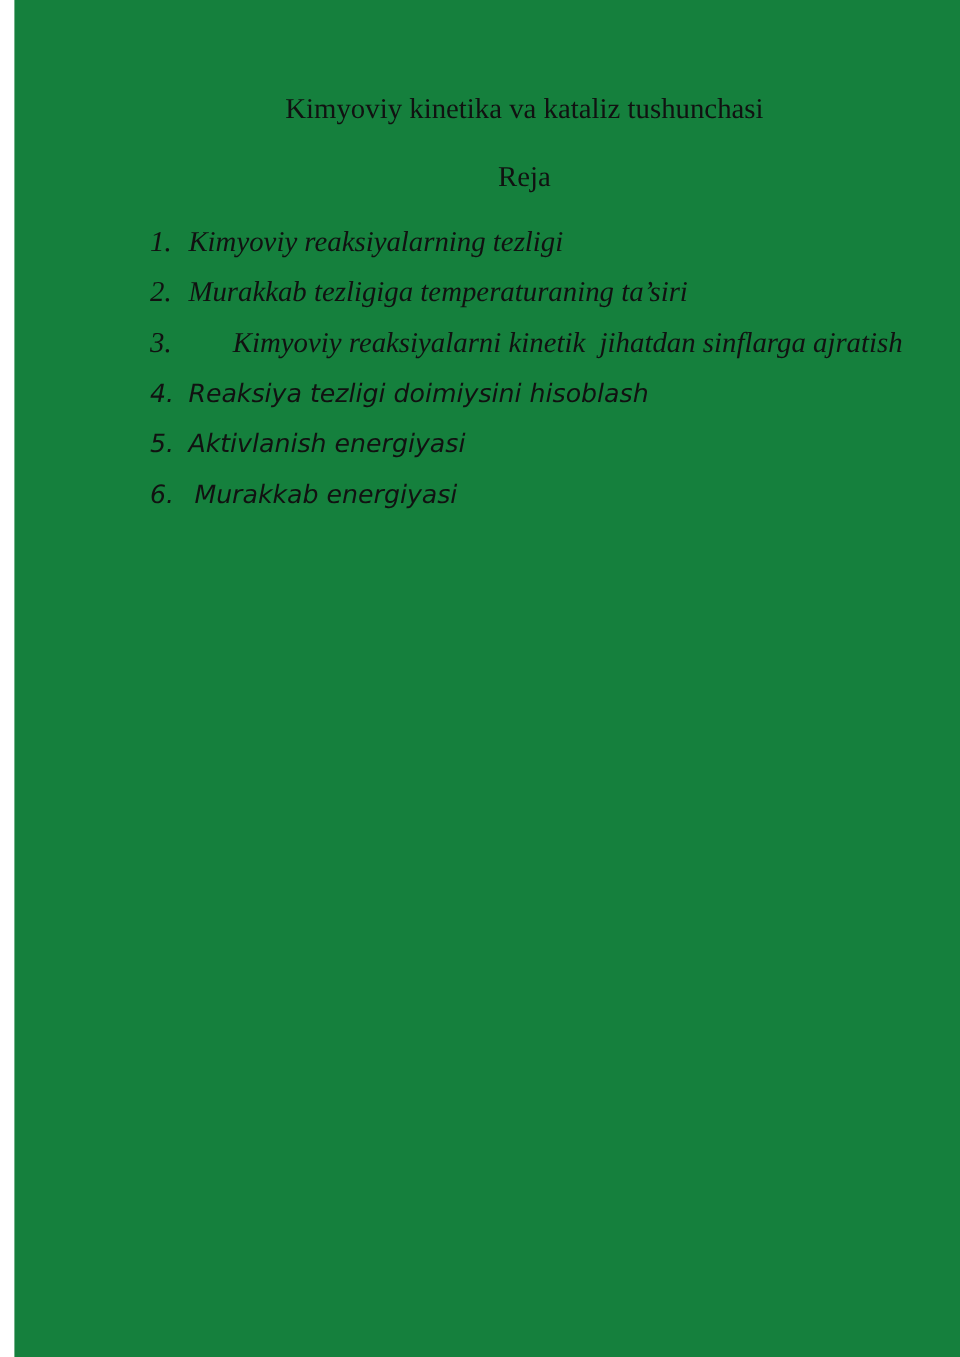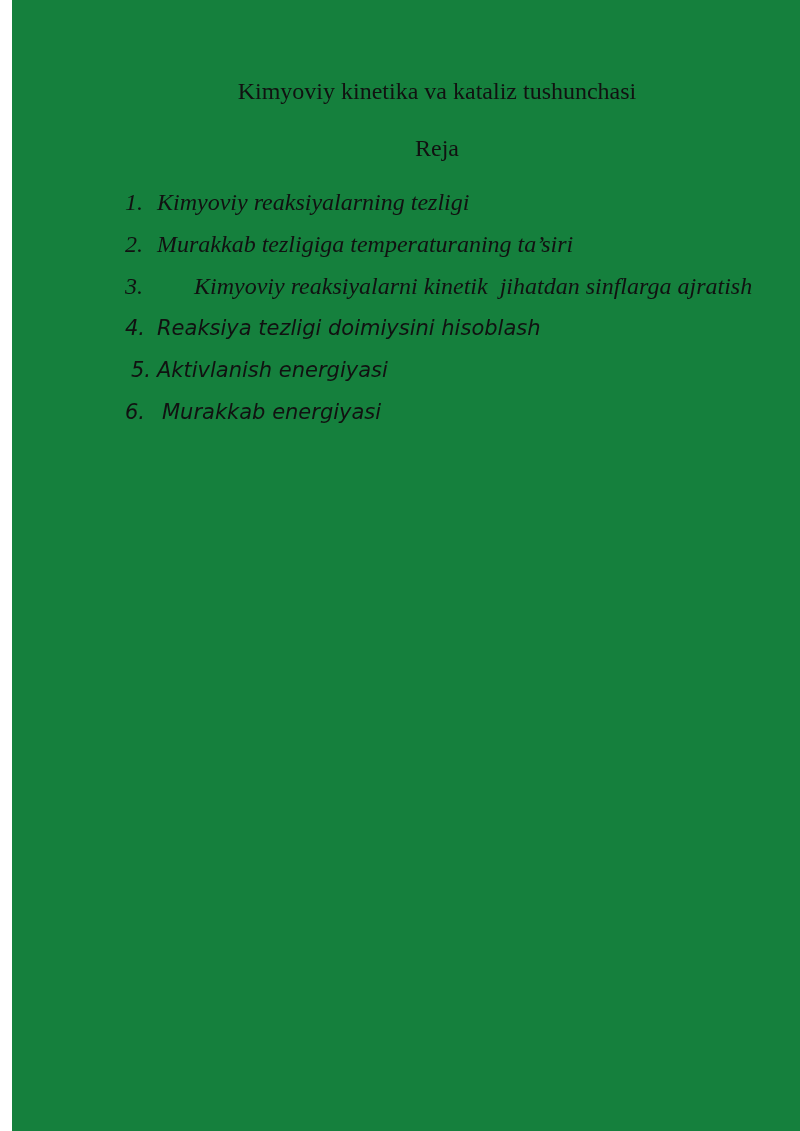--- a/index.html
+++ b/index.html
@@ -85,20 +85,20 @@
     </li>
     <li class="plan-item serif" style="top:42px;">
       <span class="num">2.</span><span>Murakkab tezligiga temperaturaning ta’siri</span>
     </li>
     <li class="plan-item serif" style="top:84px;">
       <span class="num">3.</span><span style="white-space:pre;margin-left:37px;">Kimyoviy reaksiyalarni kinetik  jihatdan sinflarga ajratish</span>
     </li>
     <li class="plan-item sans" style="top:126px;">
       <span class="num">4.</span><span>Reaksiya tezligi doimiysini hisoblash</span>
     </li>
-    <li class="plan-item sans" style="top:168px;text-align:center;">
+    <li class="plan-item sans" style="top:168px;">
       <span class="num">5.</span><span>Aktivlanish energiyasi</span>
     </li>
     <li class="plan-item sans" style="top:210px;">
       <span class="num wide">6.</span><span>Murakkab energiyasi</span>
     </li>
   </ol>
 </div>
 
 </body></html>

